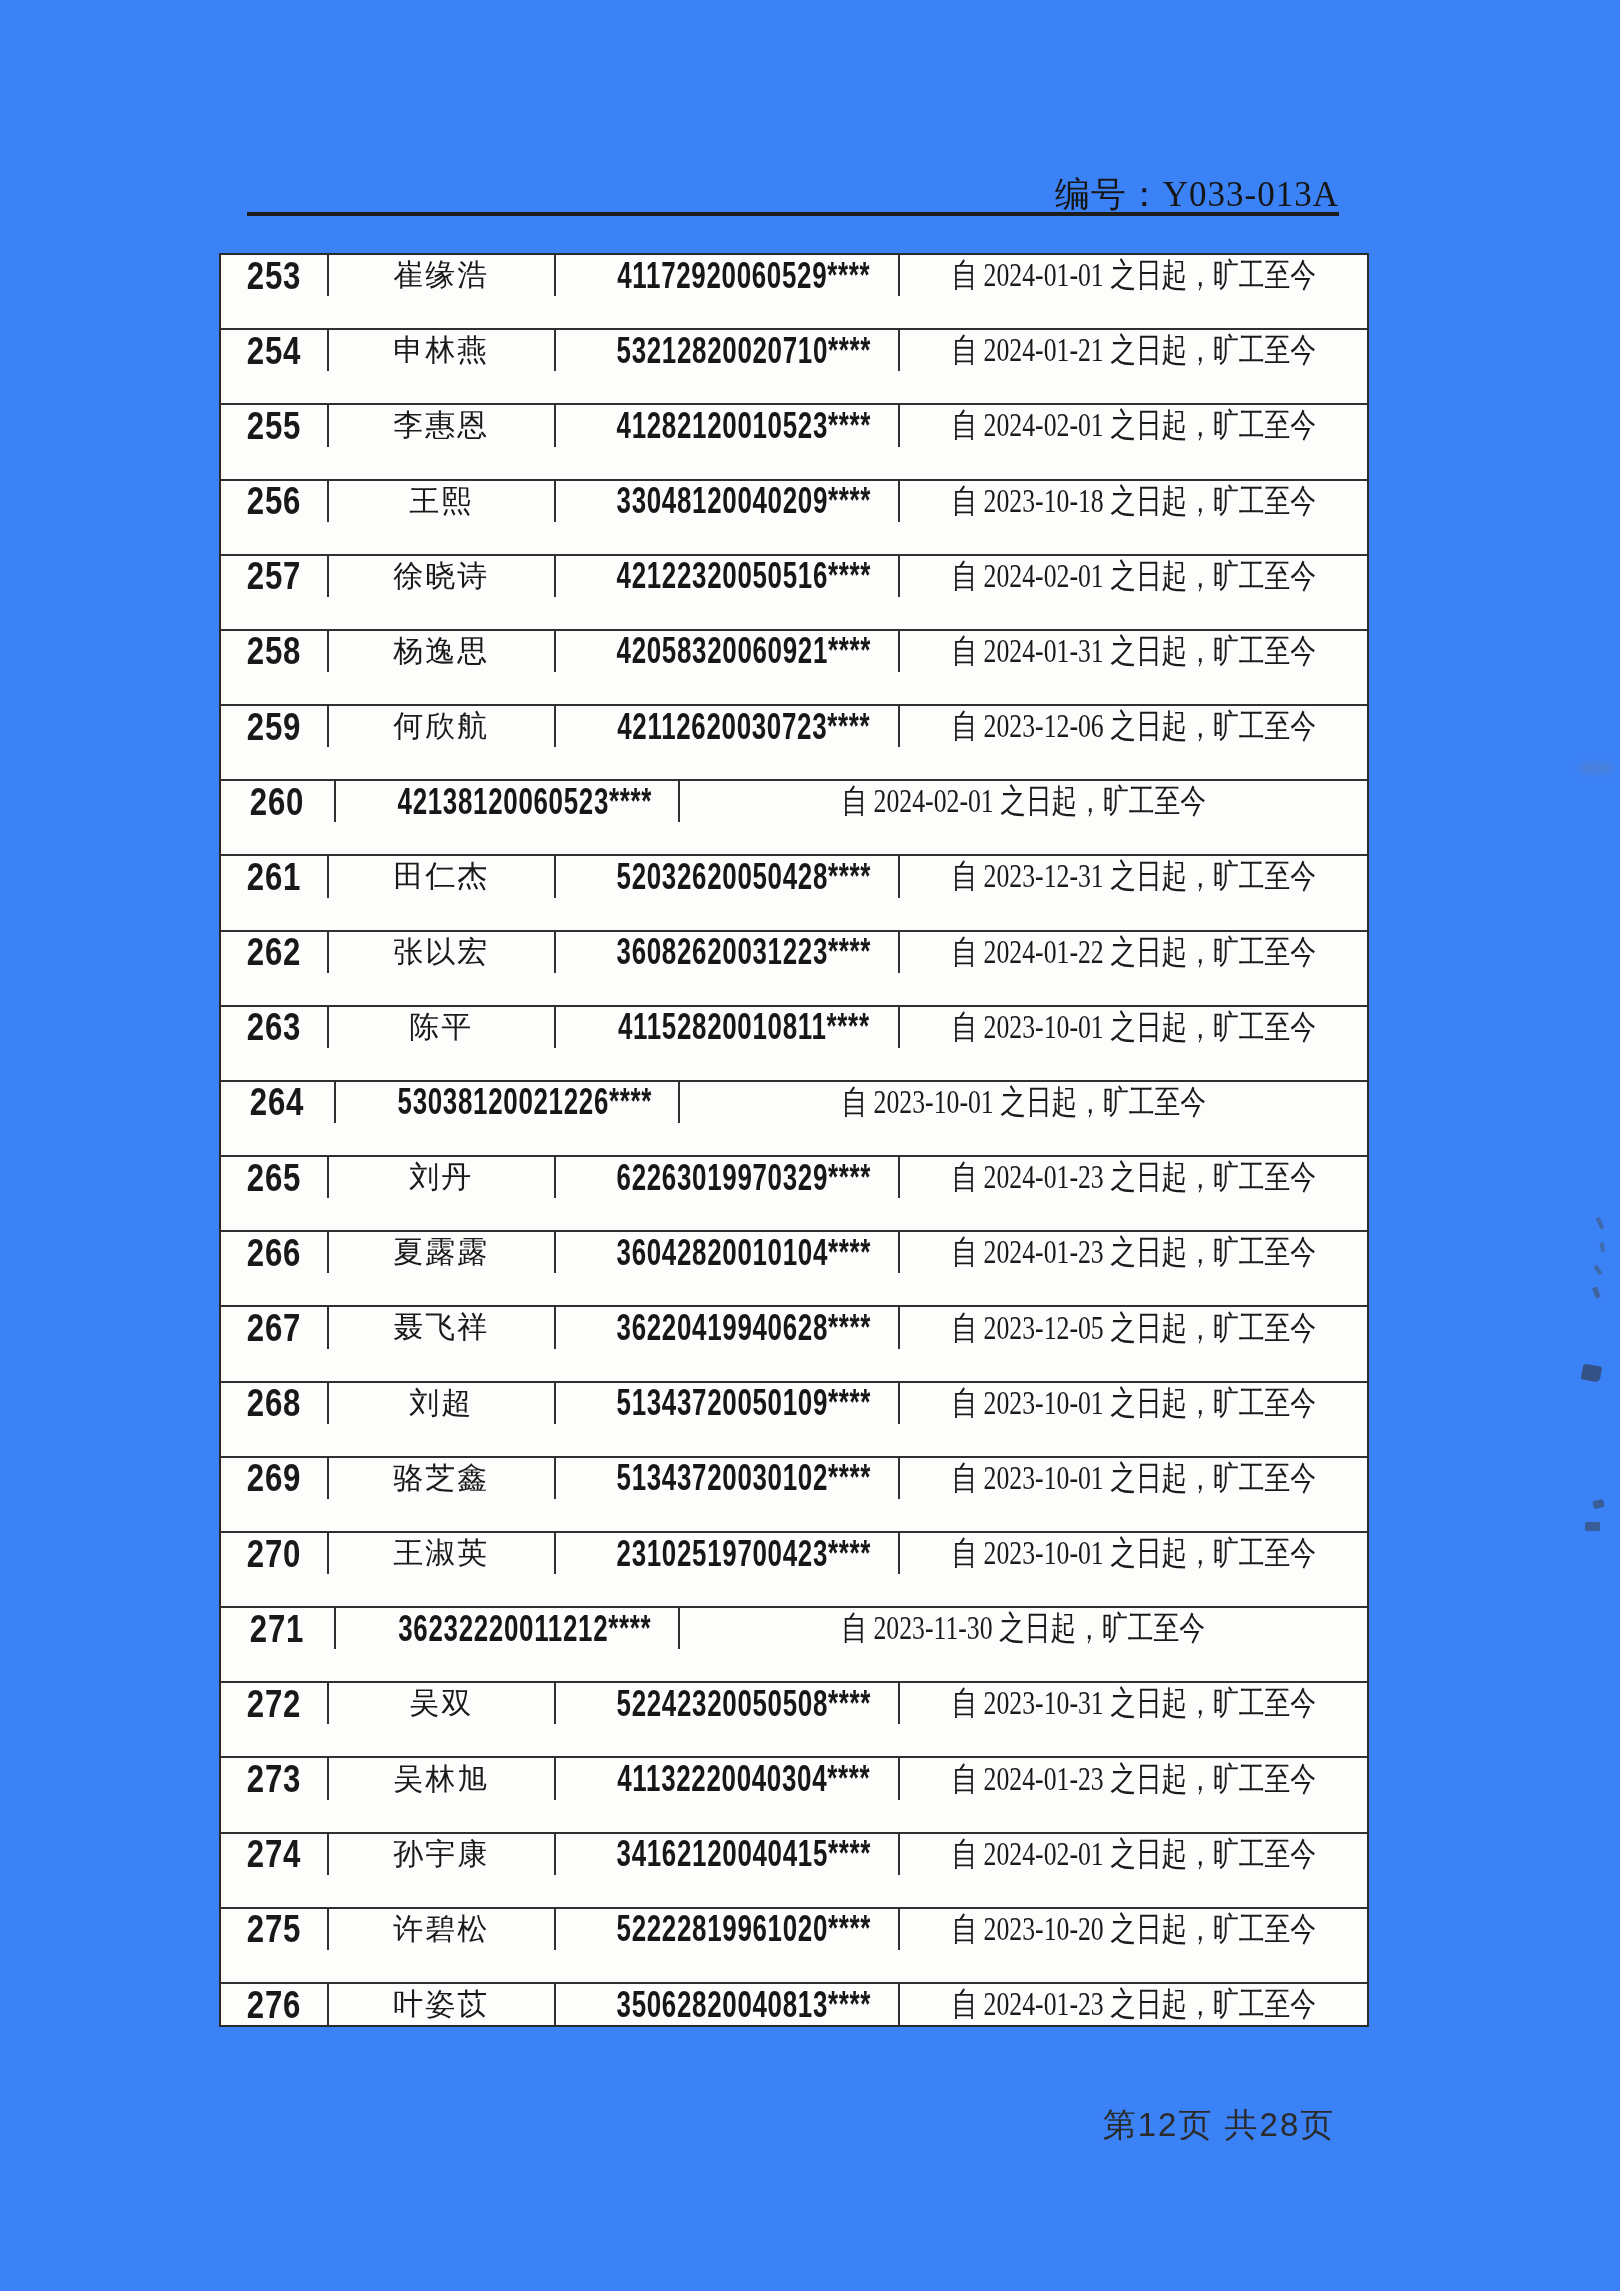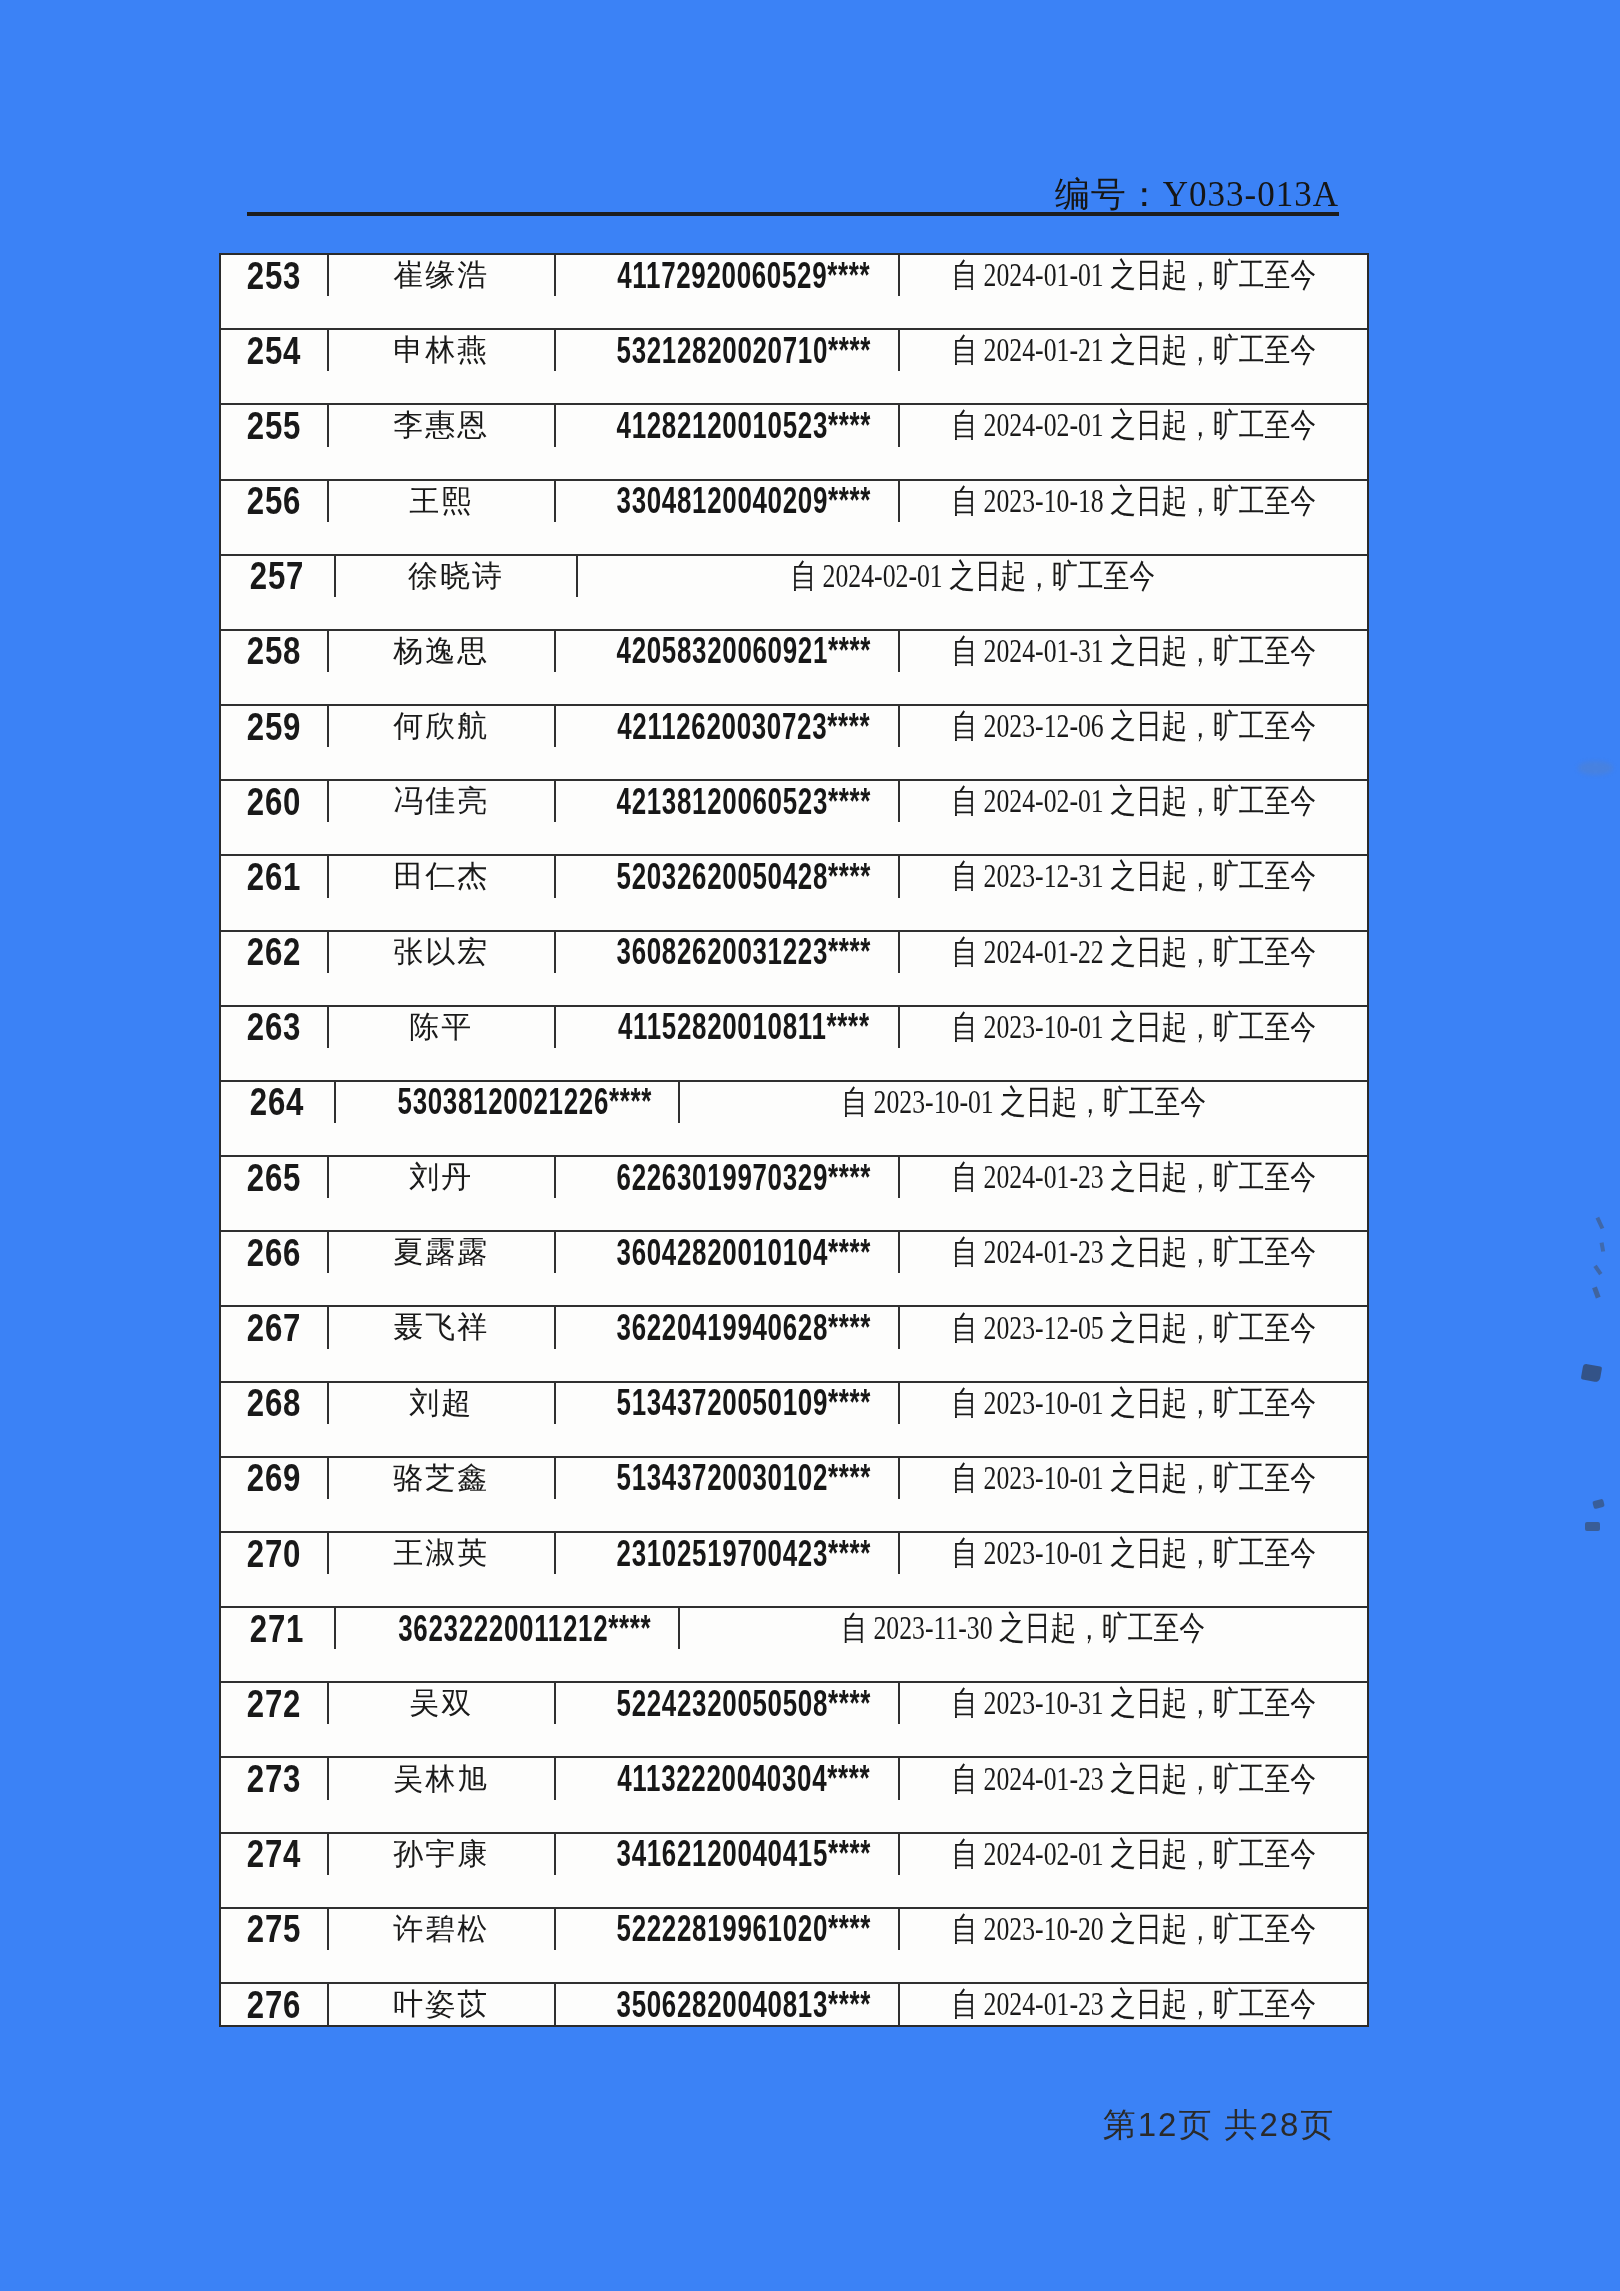--- a/index.html
+++ b/index.html
@@ -207,20 +207,23 @@
           <span class="status-text">自 2023-10-18 之日起，旷工至今</span>
         </div>
       </div>
       <div class="table-row">
         <div class="cell col-no">
           <span class="no-text">257</span>
         </div>
         <div class="cell col-name">
           <span class="name-text">徐晓诗</span>
         </div>
+        <div class="cell col-id">
+          <span class="id-text">42122320050516****</span>
+        </div>
         <div class="cell col-status">
           <span class="status-text">自 2024-02-01 之日起，旷工至今</span>
         </div>
       </div>
       <div class="table-row">
         <div class="cell col-no">
           <span class="no-text">258</span>
         </div>
         <div class="cell col-name">
           <span class="name-text">杨逸思</span>
@@ -242,23 +245,20 @@
         <div class="cell col-id">
           <span class="id-text">42112620030723****</span>
         </div>
         <div class="cell col-status">
           <span class="status-text">自 2023-12-06 之日起，旷工至今</span>
         </div>
       </div>
       <div class="table-row">
         <div class="cell col-no">
           <span class="no-text">260</span>
-        </div>
-        <div class="cell col-name">
-          <span class="name-text">冯佳亮</span>
         </div>
         <div class="cell col-id">
           <span class="id-text">42138120060523****</span>
         </div>
         <div class="cell col-status">
           <span class="status-text">自 2024-02-01 之日起，旷工至今</span>
         </div>
       </div>
       <div class="table-row">
         <div class="cell col-no">

